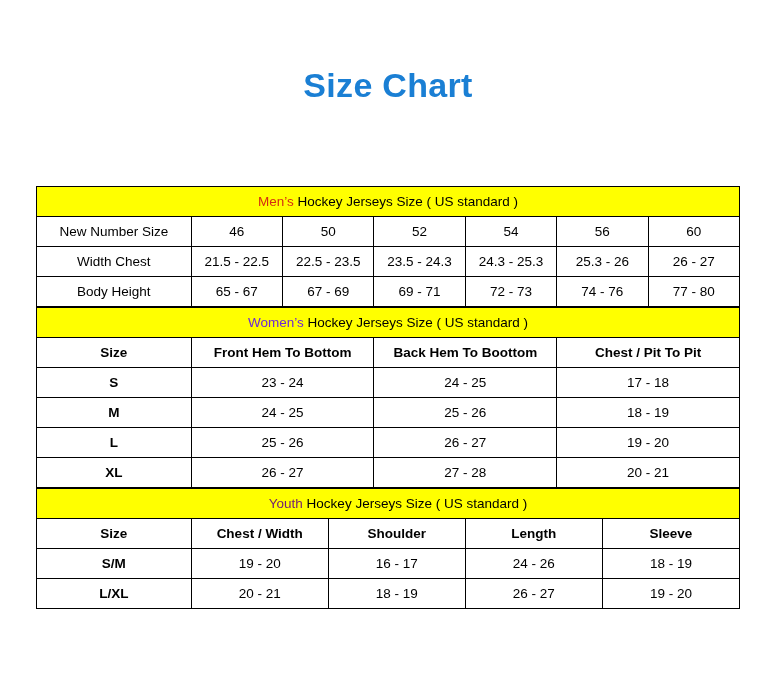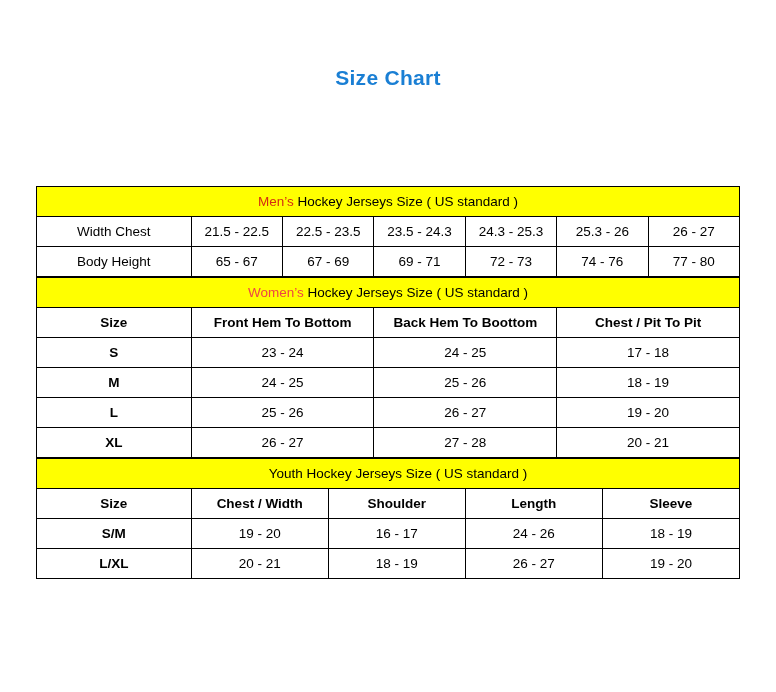--- a/index.html
+++ b/index.html
@@ -16,21 +16,21 @@
   }
   .page {
     width: 776px;
     height: 692px;
     position: relative;
     box-sizing: border-box;
   }
   .title {
     text-align: center;
     color: #1a7fd4;
-    font-size: 21px;
+    font-size: 34px;
     font-weight: bold;
     margin-top: 66px;
     margin-bottom: 0;
     letter-spacing: 0.3px;
   }
   .chart-wrap {
     position: absolute;
     left: 36px;
     top: 120px;
     width: 704px;
@@ -48,22 +48,22 @@
     height: 25px;
     padding: 2px 1px;
   }
   .band {
     background: #ffff00;
     font-weight: normal;
     font-size: 15px;
     height: 30px;
   }
   .band .accent-men { color: #d42e12; }
-  .band .accent-women { color: #ef4444; }
-  .band .accent-youth { color: #000000; margin-left: 20px; }
+  .band .accent-women { color: #6d28d9; }
+  .band .accent-youth { color: #701a75; margin-left: 20px; }
   .band .rest { color: #000000; }
   .hdr {
     font-weight: bold;
   }
   .rowlabel {
     font-weight: normal;
   }
   .bold-cell { font-weight: bold; }
 </style>
 </head>
@@ -81,20 +81,29 @@
         <col style="width:13.0%">
         <col style="width:13.0%">
         <col style="width:13.0%">
         <col style="width:13.0%">
         <col style="width:13.0%">
         <col style="width:13.0%">
       </colgroup>
       <tbody>
         <tr>
           <td class="band" colspan="7"><span class="accent-men">Men’s</span><span class="rest"> Hockey Jerseys Size ( US standard )</span></td>
+        </tr>
+        <tr>
+          <td class="rowlabel">New Number Size</td>
+          <td>46</td>
+          <td>50</td>
+          <td>52</td>
+          <td>54</td>
+          <td>56</td>
+          <td>60</td>
         </tr>
         <tr>
           <td class="rowlabel">Width Chest</td>
           <td>21.5 - 22.5</td>
           <td>22.5 - 23.5</td>
           <td>23.5 - 24.3</td>
           <td>24.3 - 25.3</td>
           <td>25.3 - 26</td>
           <td>26 - 27</td>
         </tr>

